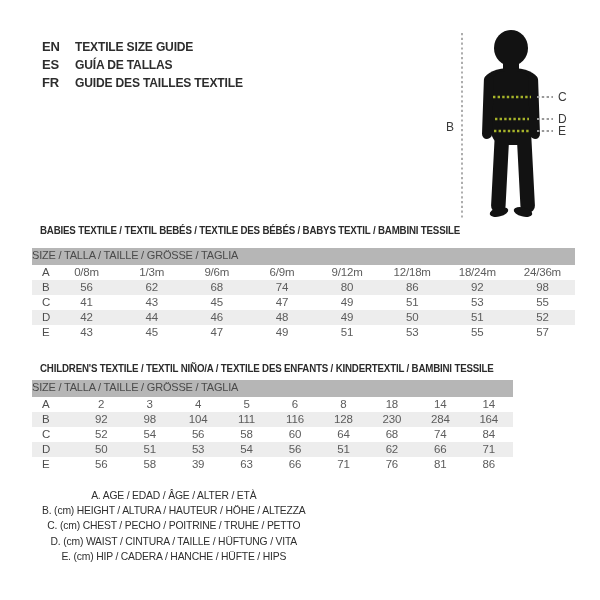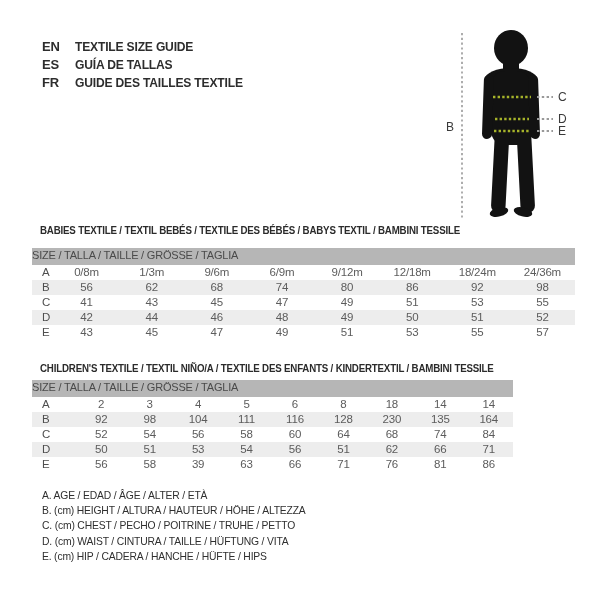--- a/index.html
+++ b/index.html
@@ -30,21 +30,21 @@
   .babies-tbl{left:32px;top:248px;width:543px;}
   .children-tbl{left:32px;top:380px;width:481px;}
   .tbar{height:17px;line-height:15px;background:var(--bar-bg,#b6b6b6);color:#4a4a4a;
     font-size:11px;letter-spacing:-.2px;white-space:nowrap;box-sizing:border-box;}
   .trow{display:flex;height:15px;line-height:15px;font-size:11.5px;color:#5c5c5c;}
   .trow.alt{background:var(--row-alt,#ededed);}
   .tlabel{width:22px;padding-left:10px;box-sizing:border-box;color:#4f4f4f;}
   .children-tbl .tlabel{width:45px;}
   .tcell{flex:1;text-align:center;letter-spacing:-.2px;}
   
-  .legend{position:absolute;left:42px;top:488px;}
+  .legend{position:absolute;left:42px;top:488px;text-align:center;}
   .legend-line{height:15.2px;line-height:15.2px;font-size:11.5px;color:#2f2f2f;
     letter-spacing:-.2px;white-space:nowrap;transform:scaleX(.9);transform-origin:left center;}
 </style>
 </head>
 <body>
 
 <div class="page">
 
   <div class="lang-block">
       <div class="lang-row">
@@ -177,21 +177,21 @@
       </div>
       <div class="trow alt">
         <span class="tlabel">B</span>
         <span class="tcell">92</span>
         <span class="tcell">98</span>
         <span class="tcell">104</span>
         <span class="tcell">111</span>
         <span class="tcell">116</span>
         <span class="tcell">128</span>
         <span class="tcell">230</span>
-        <span class="tcell">135</span>
+        <span class="tcell">284</span>
         <span class="tcell">164</span>
       </div>
       <div class="trow">
         <span class="tlabel">C</span>
         <span class="tcell">52</span>
         <span class="tcell">54</span>
         <span class="tcell">56</span>
         <span class="tcell">58</span>
         <span class="tcell">60</span>
         <span class="tcell">64</span>

